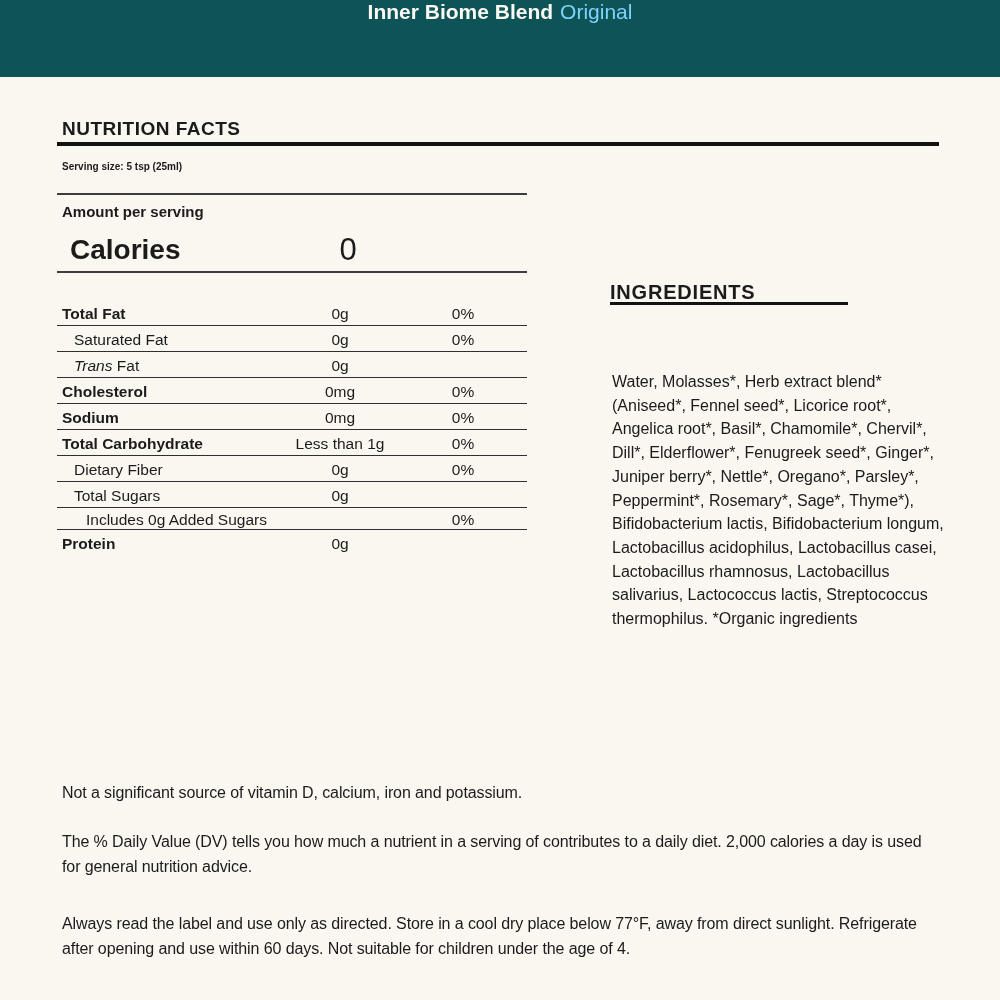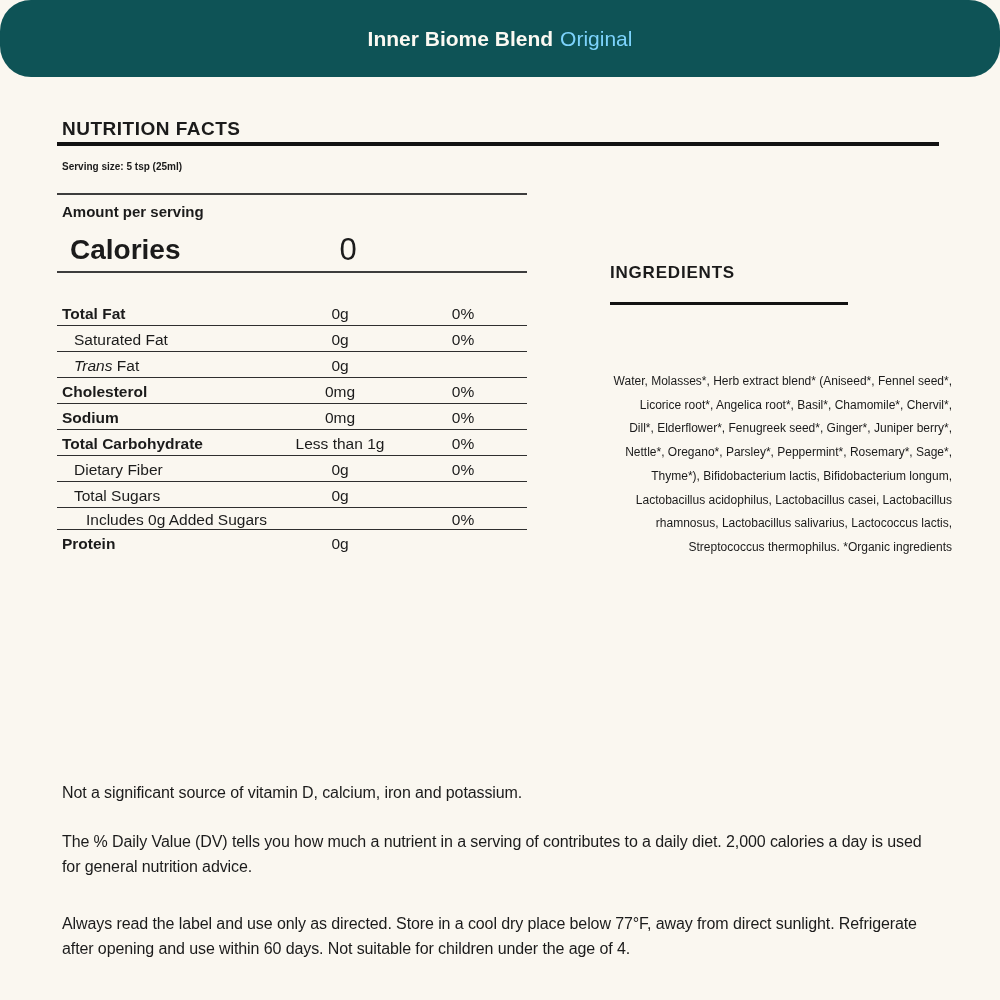--- a/index.html
+++ b/index.html
@@ -9,21 +9,21 @@
     background:#FAF7F0;
     color:#1B1B1B;
     font-family:"Liberation Sans", sans-serif;
     overflow:hidden;
   }
 
   
   .header {
     position:absolute; left:0; top:0; width:1000px; height:77px;
     background:#0E5356;
-    display:flex; align-items:center; justify-content:center;border-radius:31px;
+    display:flex; justify-content:center;
   }
   .header .t-bold { color:#FBF9F2; font-size:21px; font-weight:700; }
   .header .t-reg  { color:#7dd3fc; font-size:21px; font-weight:400; margin-left:7px; }
 
   
   .nf-heading {
     position:absolute; left:62px; top:118px;
     font-size:19px; font-weight:700; letter-spacing:0.5px;
   }
   .nf-heading-rule {
@@ -60,27 +60,27 @@
   .nf-row.ind2 .lbl { padding-left:29px; }
   .nf-row.b .lbl { font-weight:700; }
   .nf-row .it { font-style:italic; }
   .amt { position:absolute; left:203px; width:160px; top:0; text-align:center; }
   .dv  { position:absolute; left:356px; width:100px; top:0; text-align:center; }
   .nf-row.r-includes { height:22px; line-height:23px; }
   .nf-row.r-protein  { border-bottom:none; }
 
   
   .ing-heading {
-    position:absolute; left:610px; top:263px;
-    font-size:17px; font-weight:700; letter-spacing:0.8px;
+    position:absolute; left:610px; top:281px;
+    font-size:20px; font-weight:700; letter-spacing:0.8px;
   }
   .ing-rule { position:absolute; left:610px; top:302px; width:238px; height:3px; background:#121212; }
   .ing-text {
     position:absolute; left:612px; top:370px; width:340px;
-    font-size:12px; line-height:23.7px;text-align:right;
+    font-size:16px; line-height:23.7px;
   }
 
   
   .footnote {
     position:absolute; left:62px; width:862px;
     font-size:16px; line-height:25px; letter-spacing:-0.1px;
   }
   .fn-1 { top:780px; }
   .fn-2 { top:829px; }
   .fn-3 { top:911px; }

